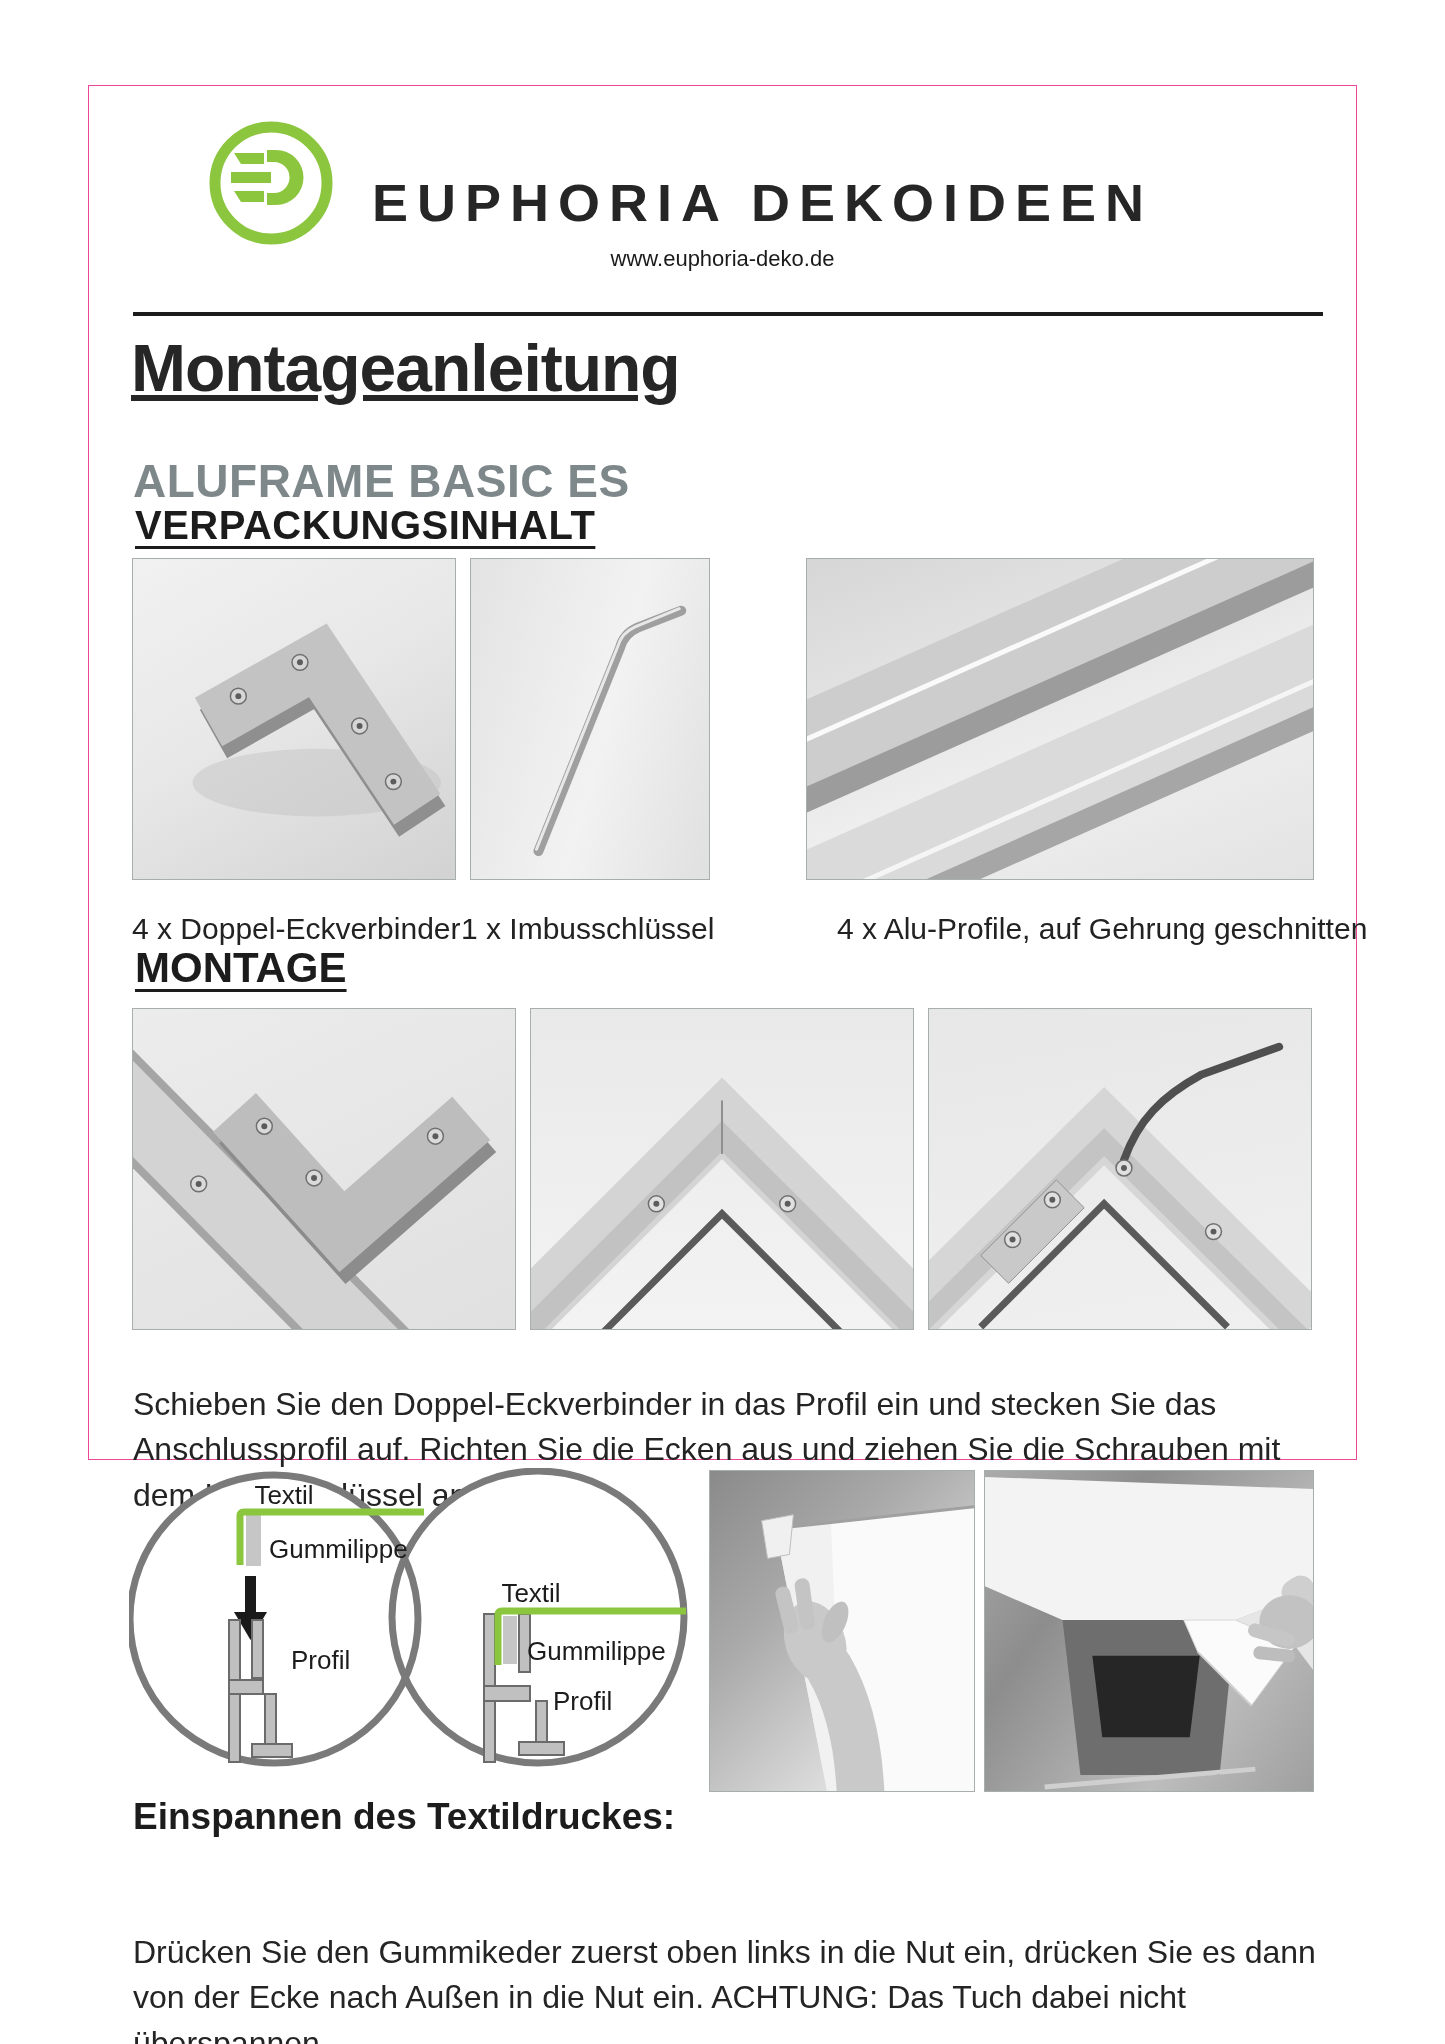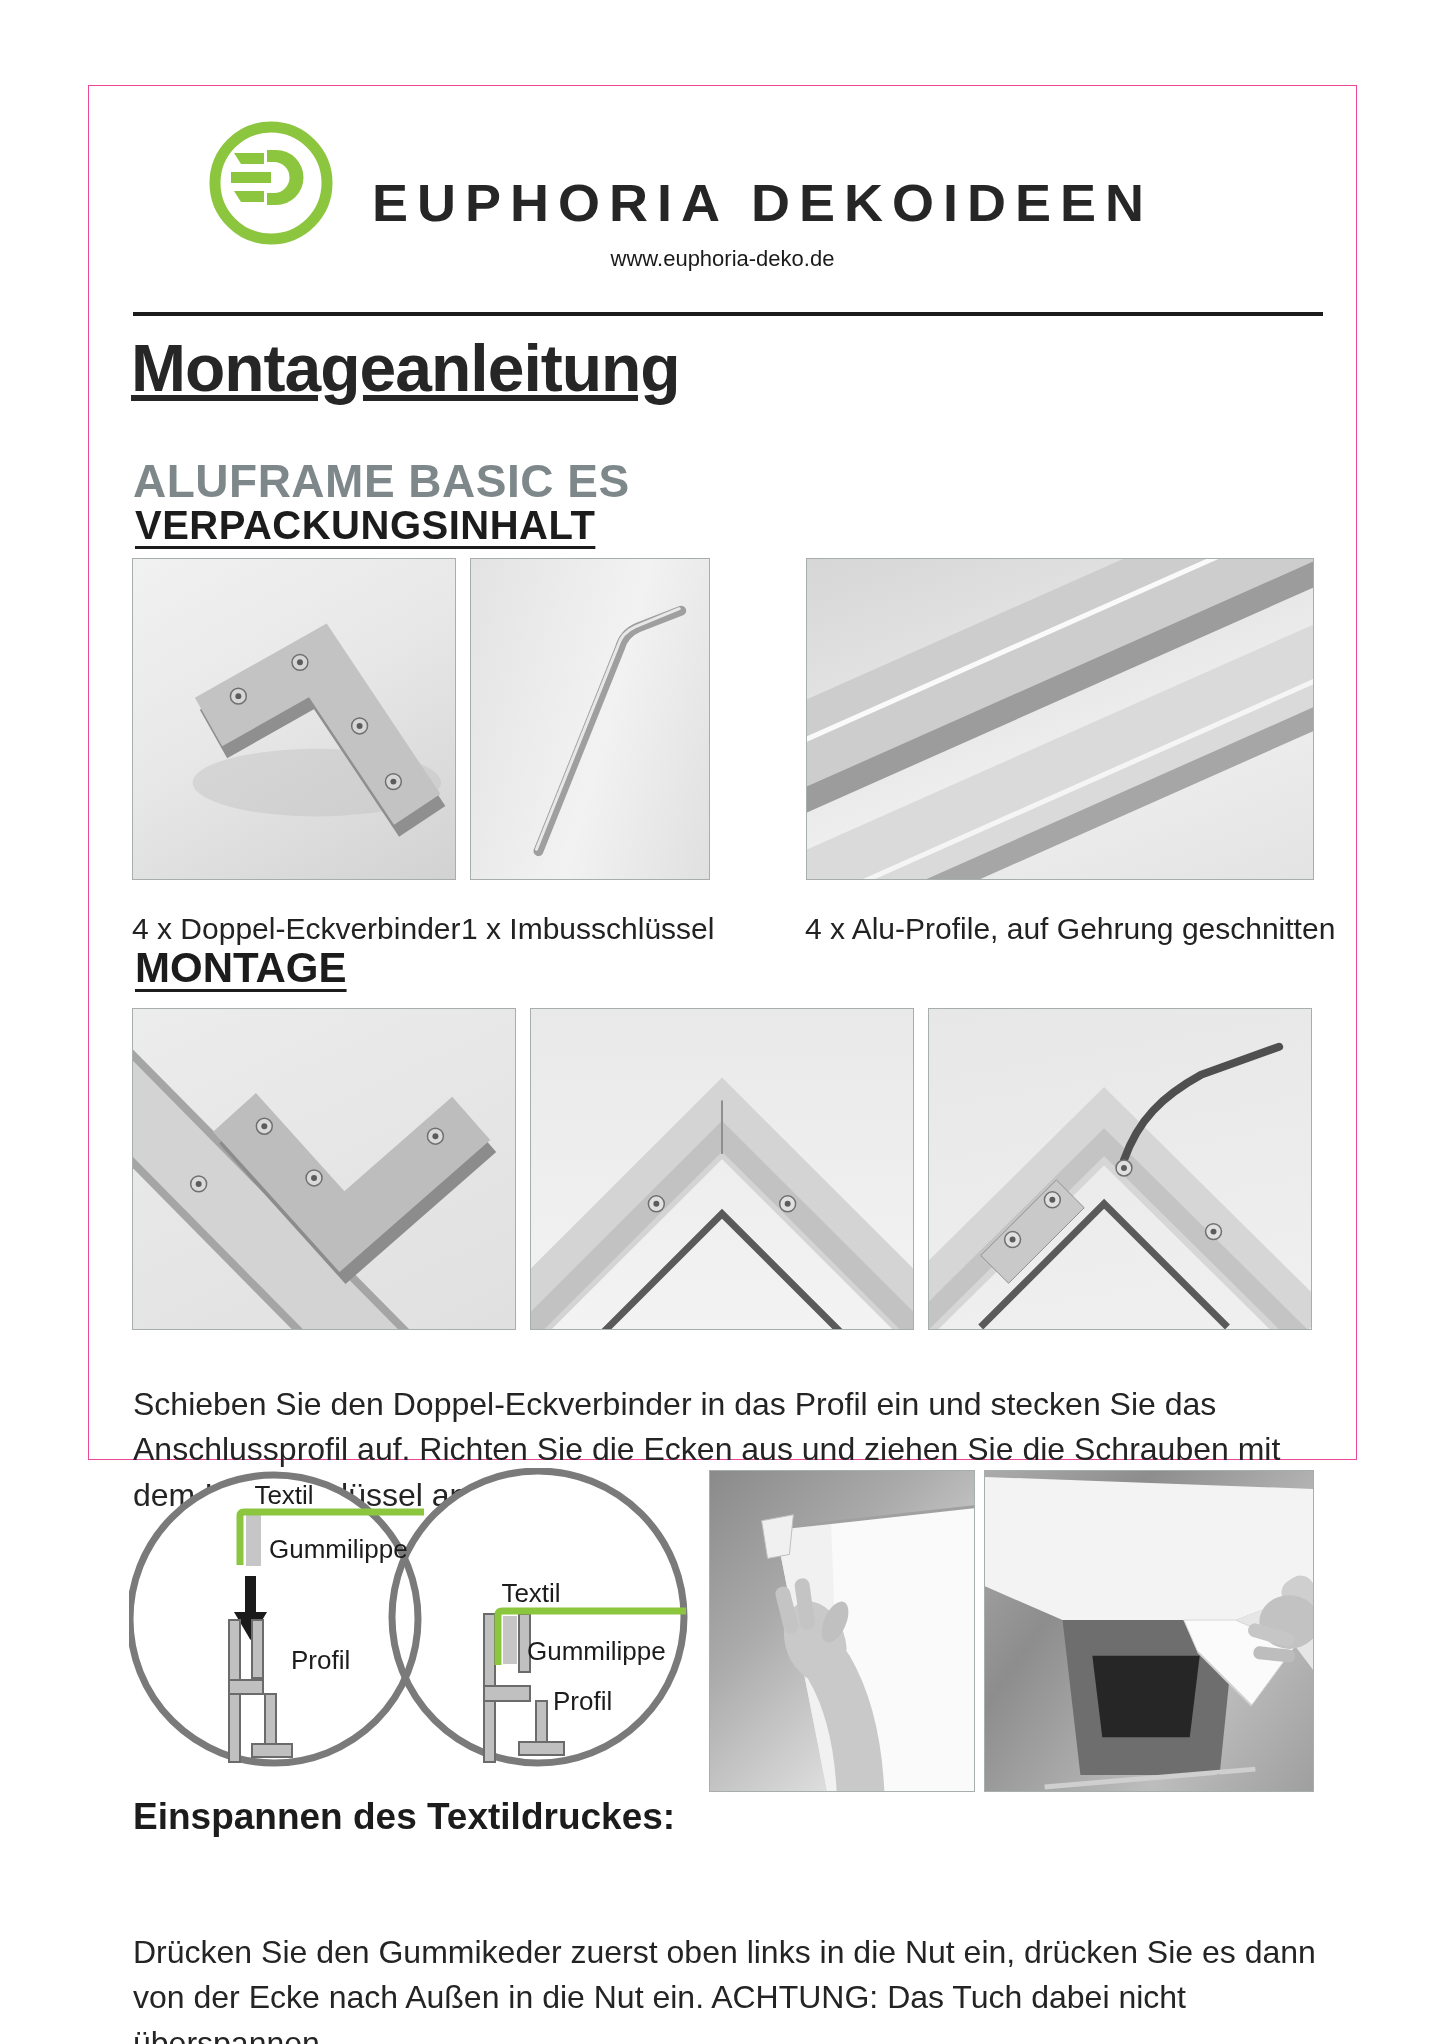--- a/index.html
+++ b/index.html
@@ -21,21 +21,21 @@
   figure svg{display:block;width:100%;height:100%;}
   .ph-pack1{left:43px;top:472px;width:324px;height:322px;background:linear-gradient(150deg,#f1f1f1,#e8e8e8 45%,#d2d2d2);}
   .ph-pack2{left:381px;top:472px;width:240px;height:322px;background:linear-gradient(105deg,#e3e3e3,#f2f2f2 55%,#e0e0e0);}
   .ph-pack3{left:717px;top:472px;width:508px;height:322px;background:linear-gradient(160deg,#d6d6d6,#efefef 60%,#e3e3e3);}
   .ph-m1{left:43px;top:922px;width:384px;height:322px;background:linear-gradient(155deg,#ececec,#e0e0e0);}
   .ph-m2{left:441px;top:922px;width:384px;height:322px;background:linear-gradient(180deg,#e9e9e9,#f3f3f3);}
   .ph-m3{left:839px;top:922px;width:384px;height:322px;background:linear-gradient(170deg,#e7e7e7,#f0f0f0);}
   .ph-handL{left:620px;top:1384px;width:266px;height:322px;background:linear-gradient(135deg,#8a8a8a,#aaaaaa 35%,#dedede 75%,#efefef);}
   .ph-handR{left:895px;top:1384px;width:330px;height:322px;background:linear-gradient(125deg,#ababab,#8d8d8d 30%,#bdbdbd 70%,#9f9f9f);}
   .caption{position:absolute;top:802px;font-size:30px;color:#222;white-space:nowrap;margin-top:24px;}
-  .cap1{left:43px;} .cap2{left:372px;} .cap3{left:716px;}
+  .cap1{left:43px;} .cap2{left:372px;} .cap3{left:748px;}
   
   .para{position:absolute;left:44px;width:1195px;font-size:32px;line-height:1.42;color:#242424;}
   .para1{top:1264px;}
   .para2{top:1796px;margin-top:48px;}
   .eins-h{position:absolute;left:44px;top:1710px;font-size:37px;font-weight:700;color:#1c1c1c;}
   .fig-row{position:absolute;left:0;top:1384px;width:1269px;height:326px;}
   .circles-svg{position:absolute;left:40px;top:-2px;width:566px;height:326px;}
   .diag-label{font-size:26px;fill:#1c1c1c;font-family:"Liberation Sans",sans-serif;}
 </style>
 </head>

